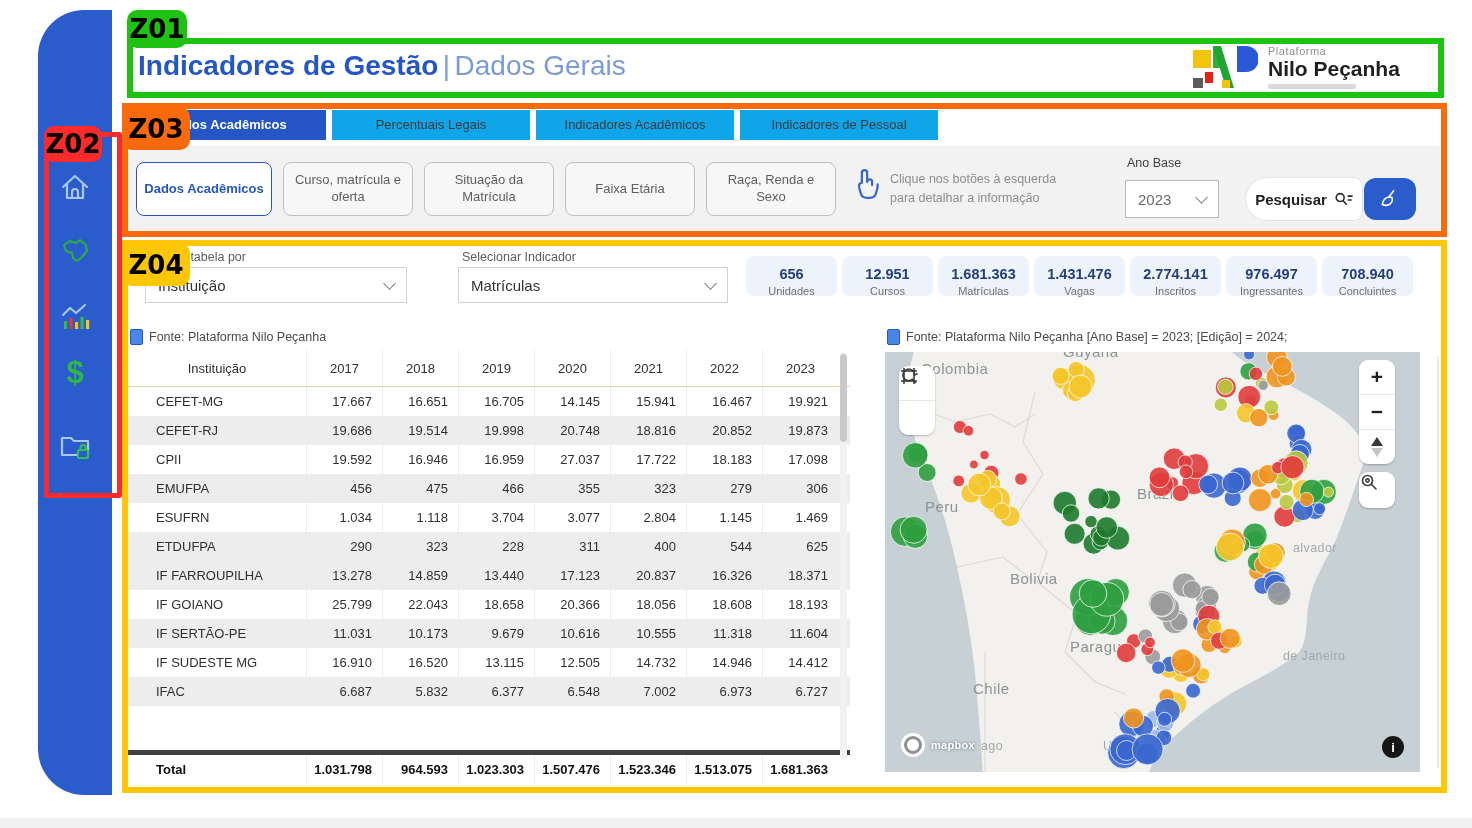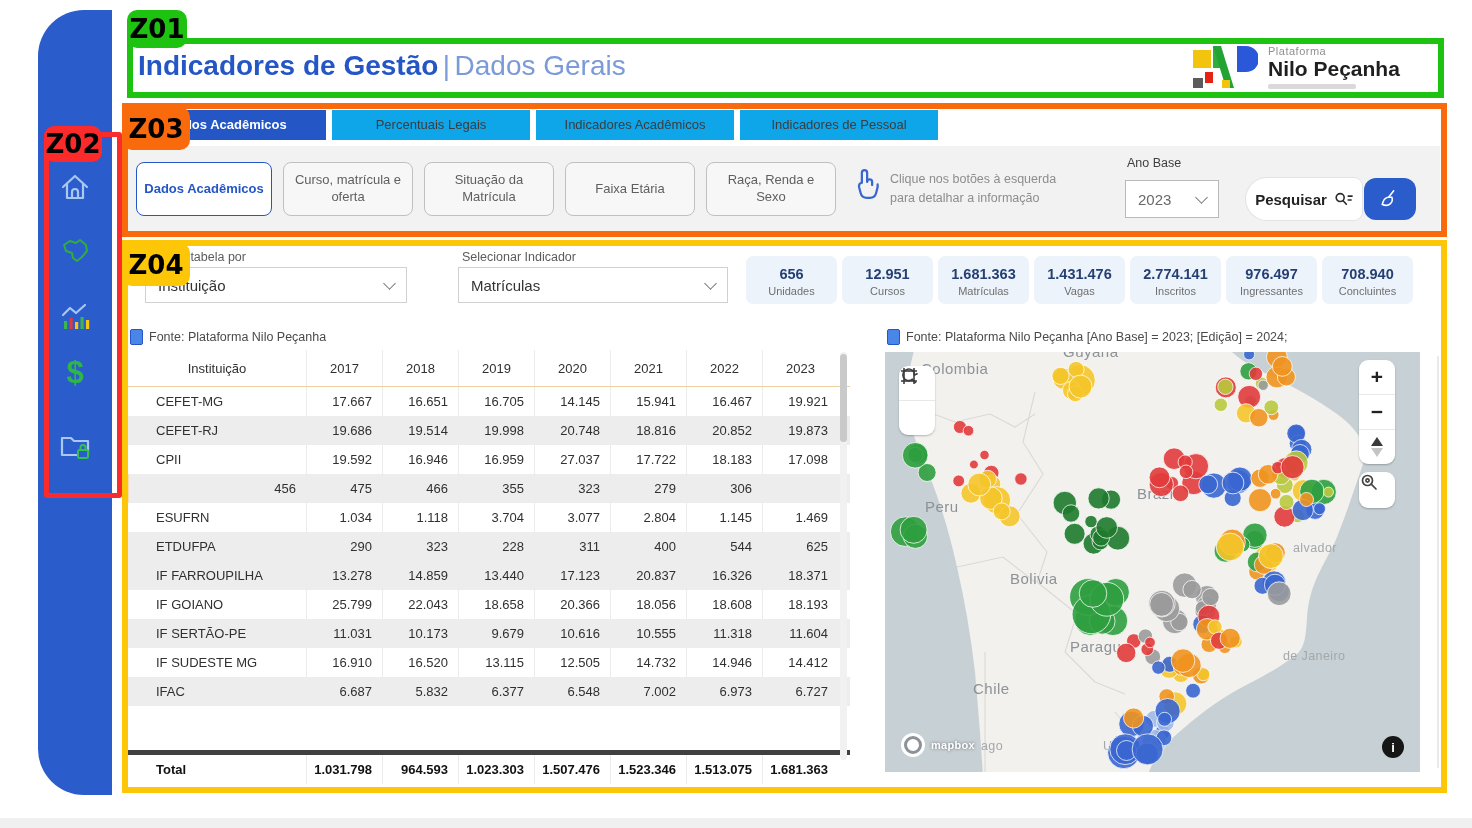--- a/index.html
+++ b/index.html
@@ -46,21 +46,21 @@
 
   
   .sel-label{position:absolute;font-size:12.5px;color:#5c5c5c;}
   #sel1-label{left:148px;top:250px;} #sel2-label{left:462px;top:250px;}
   .sel-box{position:absolute;height:36px;background:#fff;border:1px solid #d0d0d0;display:flex;align-items:center;
            justify-content:space-between;padding:0 12px;box-sizing:border-box;font-size:15px;color:#333;cursor:pointer;}
   #sel1{left:145px;top:267px;width:262px;} #sel2{left:458px;top:267px;width:270px;}
 
   
   #stat-cards{position:absolute;left:746px;top:256px;display:flex;gap:5px;}
-  .card{width:91px;height:48px;background:#edf3fb;border-radius:7px;text-align:center;}
+  .card{width:91px;height:40px;background:#edf3fb;border-radius:7px;text-align:center;}
   .card .v{font-size:14.5px;font-weight:bold;color:#243f73;margin-top:10px;}
   .card .l{font-size:11px;color:#6f6f6f;margin-top:3px;}
 
   
   .fonte{position:absolute;display:flex;align-items:center;gap:6px;font-size:12.5px;color:#4a4a4a;}
   #fonte-left{left:130px;top:329px;} #fonte-right{left:887px;top:329px;}
   .src-ic{width:11px;height:14px;background:#4a86e8;border:1px solid #2456c6;border-radius:2px;}
 
   
   #table{position:absolute;left:128px;top:350px;width:722px;}
@@ -312,20 +312,21 @@
           <div class="c n">CPII</div>
           <div class="c v">19.592</div>
           <div class="c v">16.946</div>
           <div class="c v">16.959</div>
           <div class="c v">27.037</div>
           <div class="c v">17.722</div>
           <div class="c v">18.183</div>
           <div class="c v">17.098</div>
         </div>
         <div class="t-row odd">
+          <div class="c n">EMUFPA</div>
           <div class="c v">456</div>
           <div class="c v">475</div>
           <div class="c v">466</div>
           <div class="c v">355</div>
           <div class="c v">323</div>
           <div class="c v">279</div>
           <div class="c v">306</div>
         </div>
         <div class="t-row">
           <div class="c n">ESUFRN</div>

